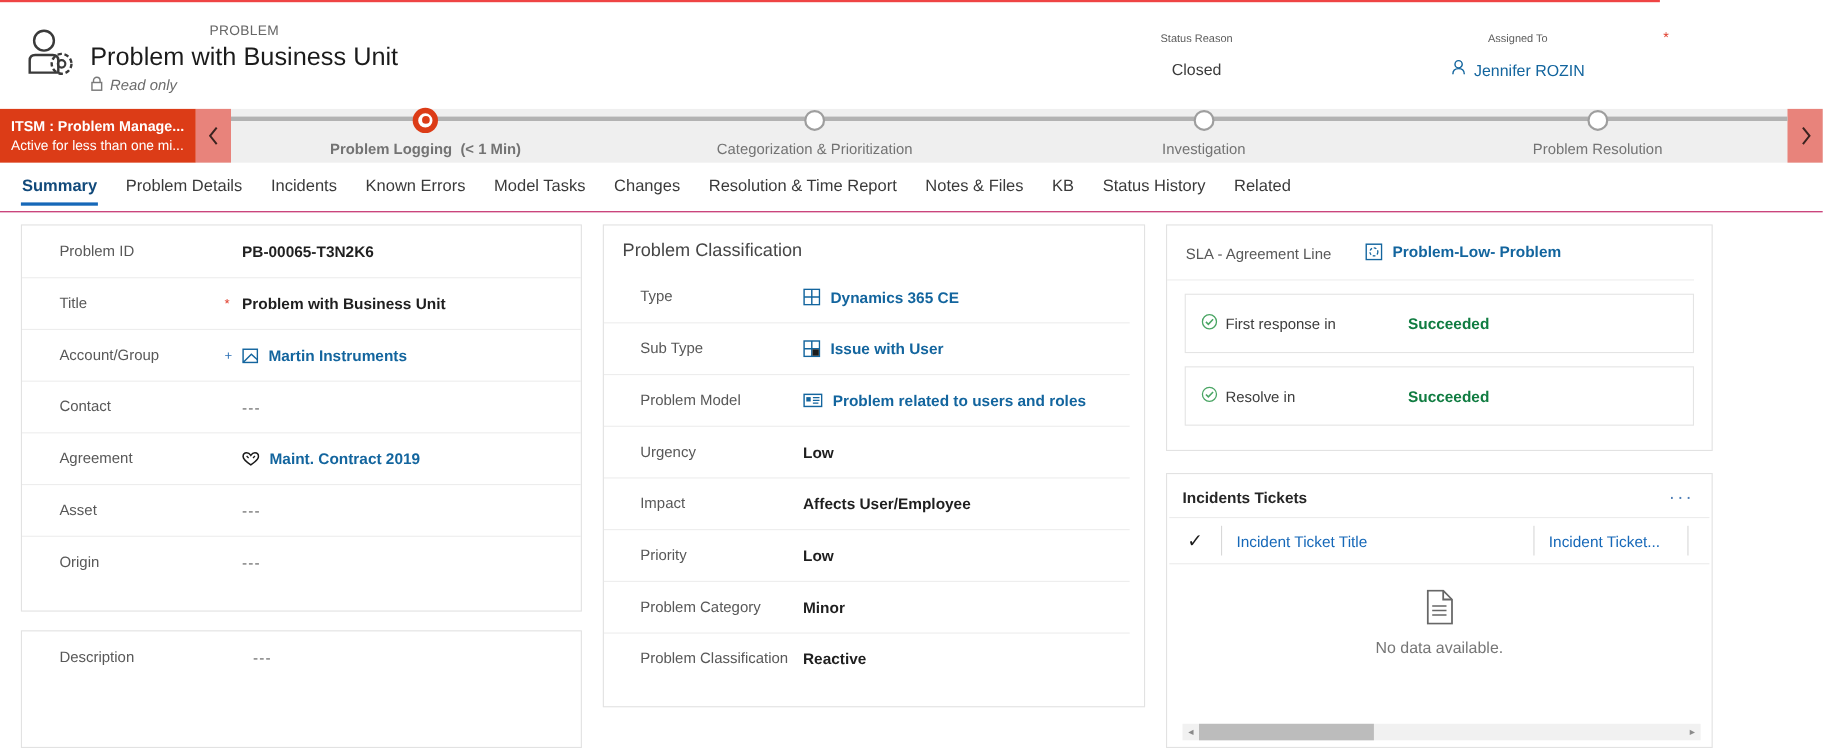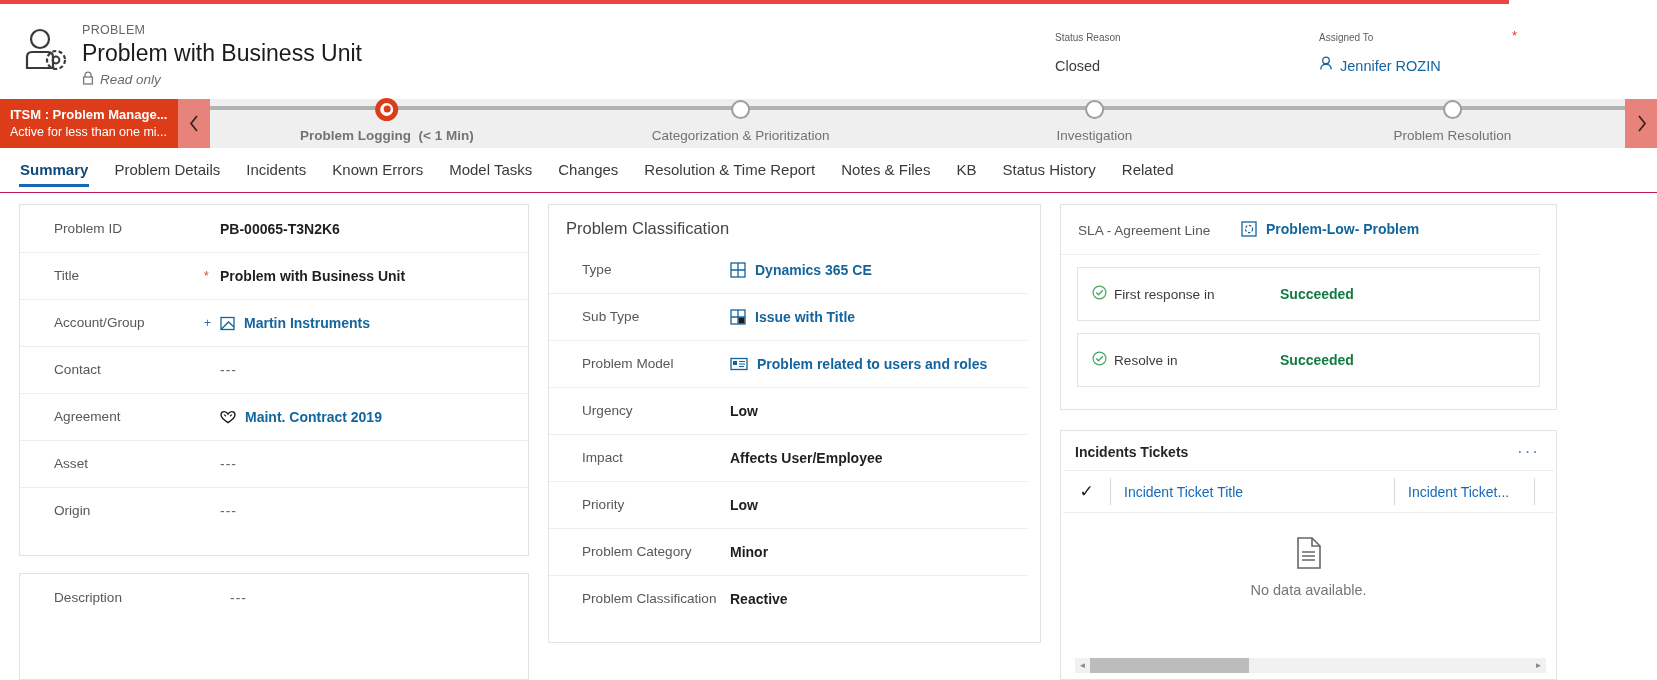--- a/index.html
+++ b/index.html
@@ -7,21 +7,21 @@
   body {
     width: 1657px; height: 680px;
     background: #ffffff;
     font-family: "Liberation Sans", sans-serif;
     color: #333333;
     overflow: hidden;
   }
   .app { position: relative; width:1657px; height:680px; background:#fff; }
 
   
-  .topbar { position:absolute; left:0; top:0; width:1509px; height:96px; background:#fff; border-top:4px solid #ef4444; }
+  .topbar { position:absolute; left:0; top:0; width:1509px; height:96px; background:#fff; border-top:2px solid #ef4444;text-align:center; }
   .hdr-left { position:absolute; left:18px; top:18px; display:flex; align-items:flex-start; }
   .entity-icon { width:56px; height:56px; flex:none; margin-top:2px; }
   .hdr-text { margin-left:8px; }
   .hdr-eyebrow { font-size:12.5px; color:#666; letter-spacing:.3px; line-height:16px; }
   .hdr-title { font-size:23px; color:#1b1b1b; line-height:30px; font-weight:400; margin-top:0px; }
   .hdr-readonly { display:flex; align-items:center; margin-top:3px; color:#6b6b6b; font-size:13.5px;font-style:italic; }
   .hdr-readonly svg { margin-right:6px; }
 
   .hdr-field { position:absolute; top:25px; }
   .hdr-field .lbl { font-size:10px; color:#5c5c5c; line-height:18px; }
@@ -305,21 +305,21 @@
         <div class="row">
           <span class="lbl">Sub Type</span>
           <span class="val link">
             <span class="ic">
               <svg width="16" height="16" viewBox="0 0 16 16">
                 <rect x="1" y="1" width="14" height="14" fill="none" stroke="#13659e" stroke-width="1.3"></rect>
                 <path d="M8 1 V15 M1 8 H15" stroke="#13659e" stroke-width="1.3"></path>
                 <rect x="8.6" y="8.6" width="5.8" height="5.8" fill="#1b1b1b"></rect>
               </svg>
             </span>
-            <span>Issue with Title</span>
+            <span>Issue with User</span>
           </span>
         </div>
         <div class="row">
           <span class="lbl">Problem Model</span>
           <span class="val link">
             <span class="ic">
               <svg width="18" height="14" viewBox="0 0 18 14">
                 <rect x="1" y="1.5" width="16" height="11" fill="none" stroke="#13659e" stroke-width="1.3"></rect>
                 <rect x="3" y="4" width="4" height="4" fill="#13659e"></rect>
                 <path d="M9 4.5 H15 M9 7 H15 M9 9.5 H14" stroke="#13659e" stroke-width="1.1"></path>

